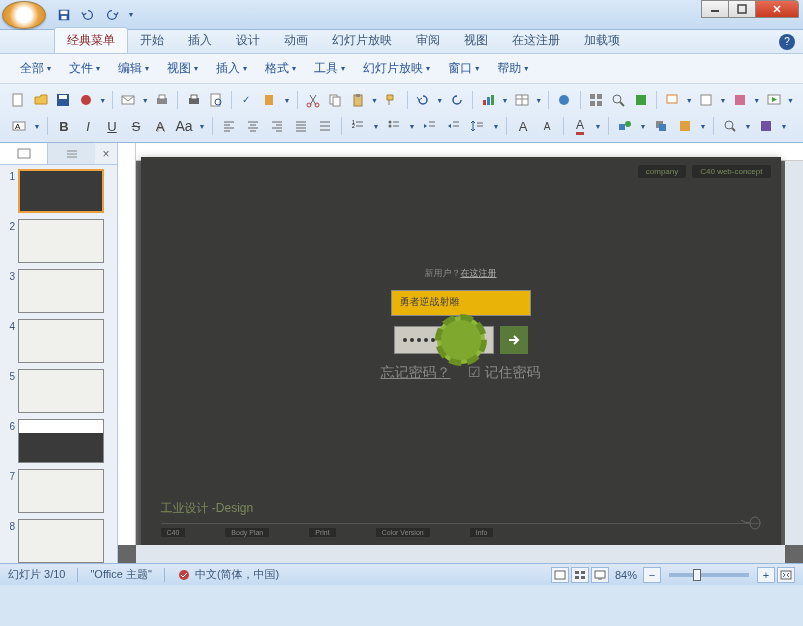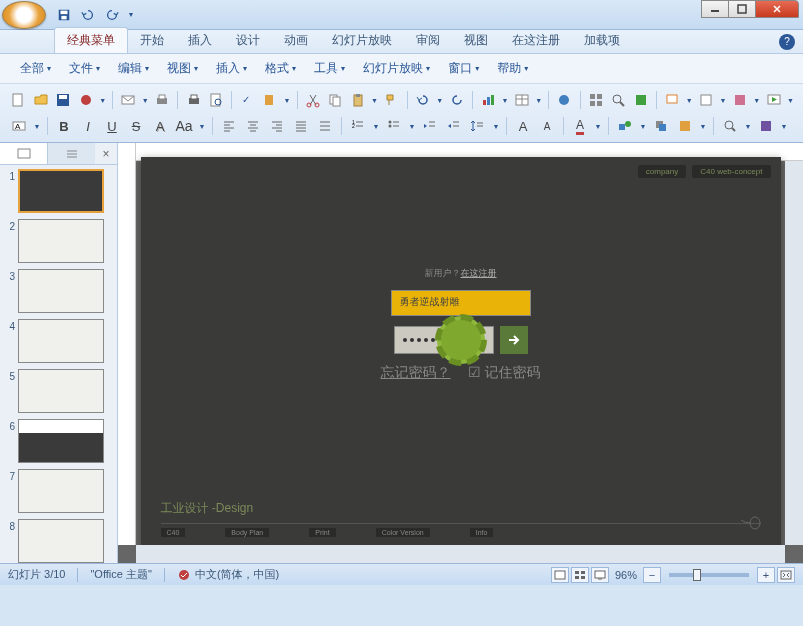--- a/index.html
+++ b/index.html
@@ -659,21 +659,21 @@
           <rect x="1" y="6" width="4" height="3" fill="#666"></rect>
           <rect x="7" y="6" width="4" height="3" fill="#666"></rect>
         </svg>
       </div>
     <div class="view-btn">
         <svg width="12" height="10">
           <rect x="1" y="1" width="10" height="7" fill="#fff" stroke="#666"></rect>
           <path d="M4 9 h4" stroke="#666"></path>
         </svg>
       </div>
-    <span style="margin:0 4px">96%</span>
+    <span style="margin:0 4px">84%</span>
     <div class="view-btn">−</div>
     <div class="zoom-slider">
         <div class="zoom-thumb"></div>
       </div>
     <div class="view-btn">+</div>
     <div class="view-btn">
         <svg width="12" height="10">
           <rect x="1" y="1" width="10" height="8" fill="none" stroke="#666"></rect>
           <path d="M3 3 L5 5 M9 3 L7 5 M3 7 L5 5 M9 7 L7 5" stroke="#666"></path>
         </svg>

